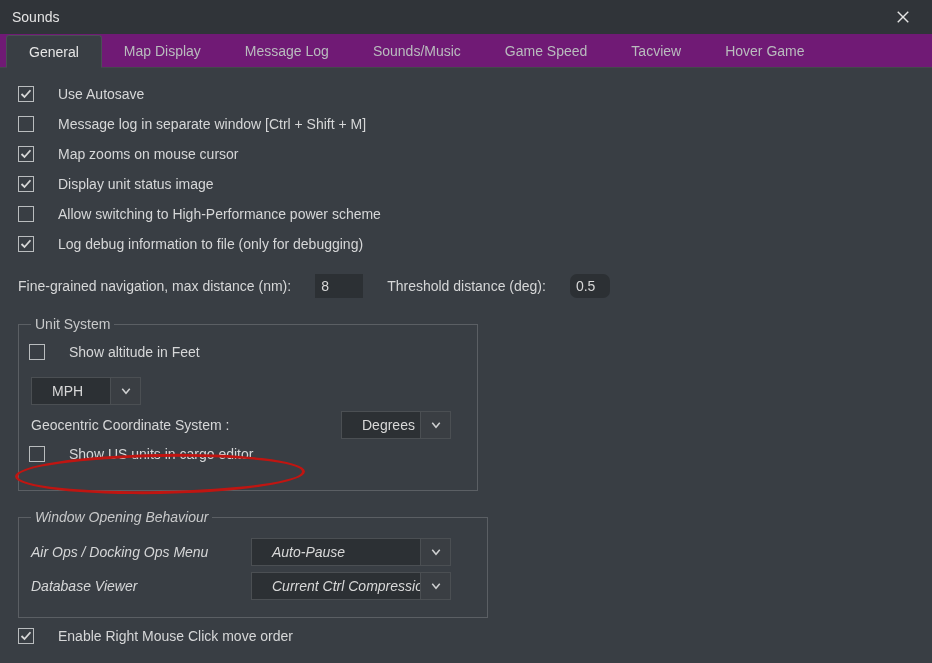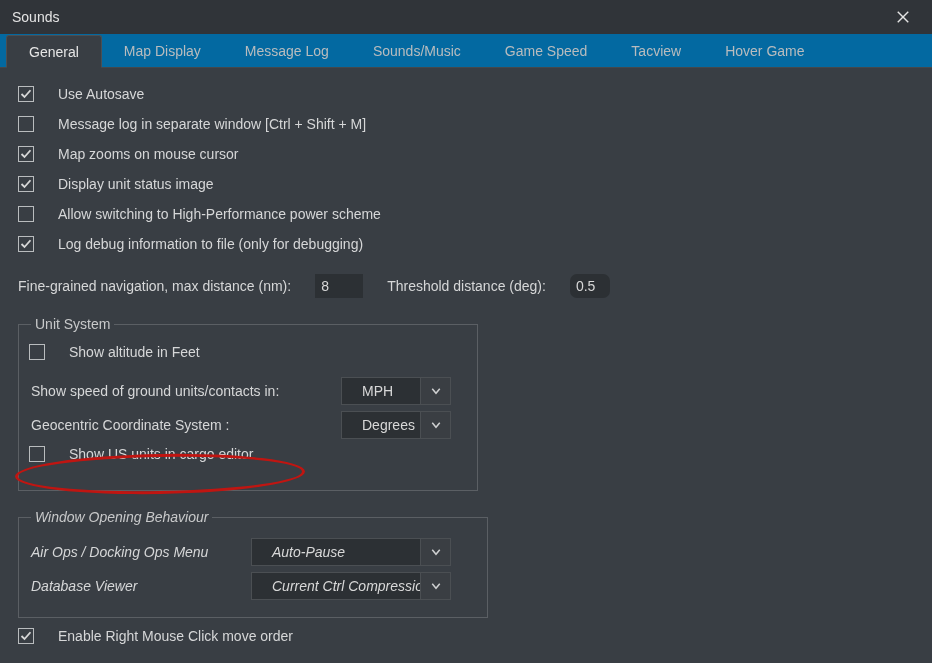--- a/index.html
+++ b/index.html
@@ -29,21 +29,21 @@
     width: 34px; height: 34px;
     display: flex; align-items: center; justify-content: center;
     cursor: pointer;
     color: #e4e4e4;
     font-size: 16px;
   }
   .tabstrip {
     height: 34px;
     display: flex;
     align-items: stretch;
-    background: #0369a1;
+    background: #701a75;
     border-bottom: 1px solid #44484c;
     padding: 0 6px;
     gap: 0;
   }
   .tab {
     padding: 0 22px;
     display: flex; align-items: center;
     color: #b9bcbe;
     cursor: pointer;
     font-size: 14px;
@@ -217,21 +217,20 @@
 
     <fieldset>
       <legend>Unit System</legend>
 
       <div class="row" style="margin-left:-2px">
         <span class="checkbox"></span>
         <span class="label">Show altitude in Feet</span>
       </div>
 
       <div class="field-row">
-        <span class="field-label">Show speed of ground units/contacts in:</span>
         <div class="select us100">
           <div class="sel-text">MPH</div>
           <div class="sel-btn">
               <svg viewBox="0 0 16 16">
                 <polyline points="3,5 8,11 13,5"></polyline>
               </svg>
             </div>
         </div>
       </div>
 

